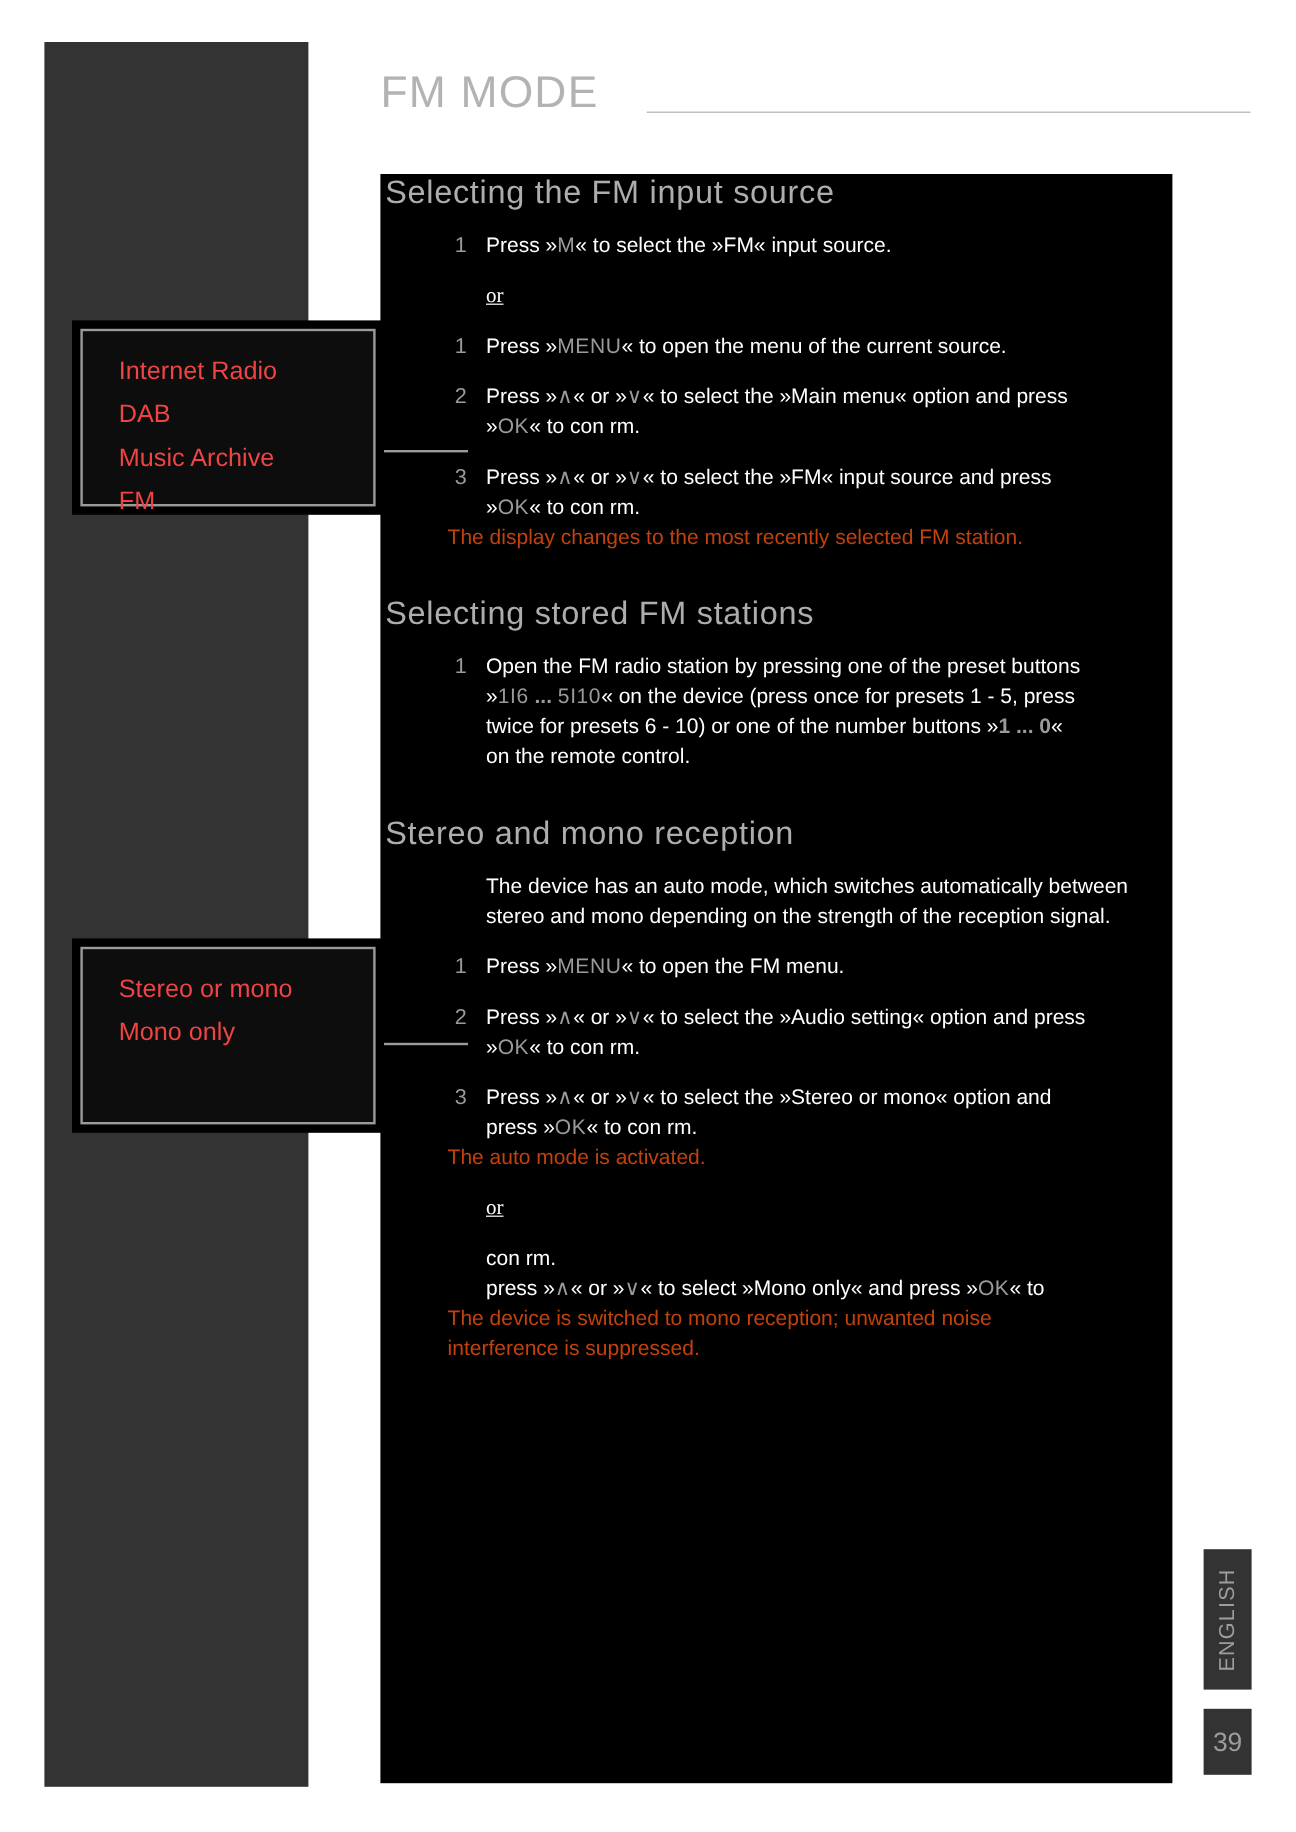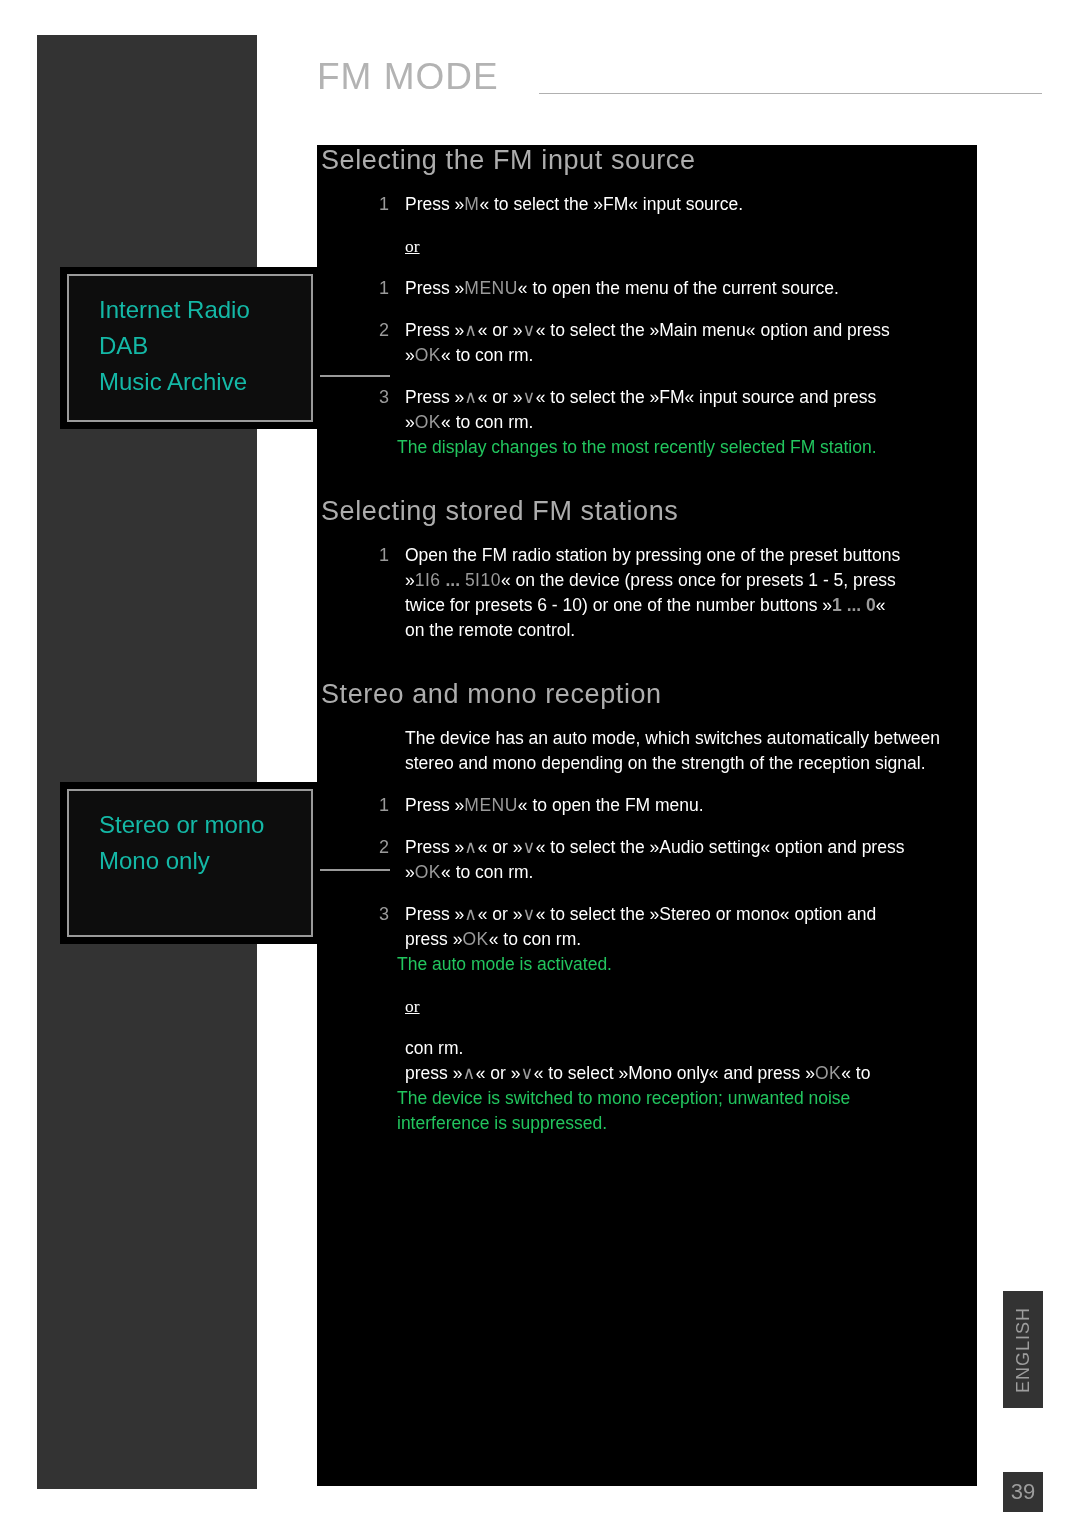--- a/index.html
+++ b/index.html
@@ -93,22 +93,22 @@
     display: block;
   }
   .para {
     padding-left: 88px;
     color: #ffffff;
     font-size: 17.5px;
     line-height: 25px;
     white-space: nowrap;
   }
   .result {
-    padding-left: 80px;
-    color: #22c55e;
+    padding-left: 56px;
+    color: #c2410c;
     font-size: 17.5px;
     line-height: 25px;
     white-space: nowrap;
   }
   .or-line {
     padding-left: 88px;
     color: #ffffff;
     font-size: 17.5px;
     line-height: 25px;
   }
@@ -136,22 +136,22 @@
   }
   .callout .screen {
     width: 100%;
     height: 100%;
     border: 2px solid #9a9a9a;
     box-sizing: border-box;
     background: #0d0d0d;
     padding: 16px 0 0 30px;
   }
   .callout .line {
-    color: #14b8a6;
-    font-size: 24px;
+    color: #ef4444;
+    font-size: 21px;
     line-height: 36px;
     white-space: nowrap;
   }
   .connector {
     position: absolute;
     height: 2px;
     background: #9a9a9a;
   }
 
   #callout-sources { left: 60px; top: 267px; width: 260px; height: 162px; }
@@ -174,23 +174,23 @@
     top: 50%;
     transform: translate(-50%, -50%) rotate(-90deg);
     color: #9d9d9d;
     font-size: 18px;
     letter-spacing: 1px;
     white-space: nowrap;
   }
   .page-tab {
     position: absolute;
     left: 1003px;
-    top: 1472px;
+    top: 1424px;
     width: 40px;
-    height: 40px;
+    height: 55px;
     background: #333333;
     text-align: right;
   }
   .page-tab .num {
     position: absolute;
     left: 50%;
     top: 50%;
     transform: translate(-50%, -50%);
     color: #9d9d9d;
     font-size: 22px;
@@ -293,20 +293,21 @@
   <div class="result">The device is switched to mono reception; unwanted noise</div>
   <div class="result">interference is suppressed.</div>
 
 </div>
 
 <div class="callout" id="callout-sources">
   <div class="screen">
     <div class="line">Internet Radio</div>
     <div class="line">DAB</div>
     <div class="line">Music Archive</div>
+    <div class="line">FM</div>
   </div>
 </div>
 <div class="connector" id="connector-sources"></div>
 
 <div class="callout" id="callout-audio">
   <div class="screen">
     <div class="line">Stereo or mono</div>
     <div class="line">Mono only</div>
   </div>
 </div>

